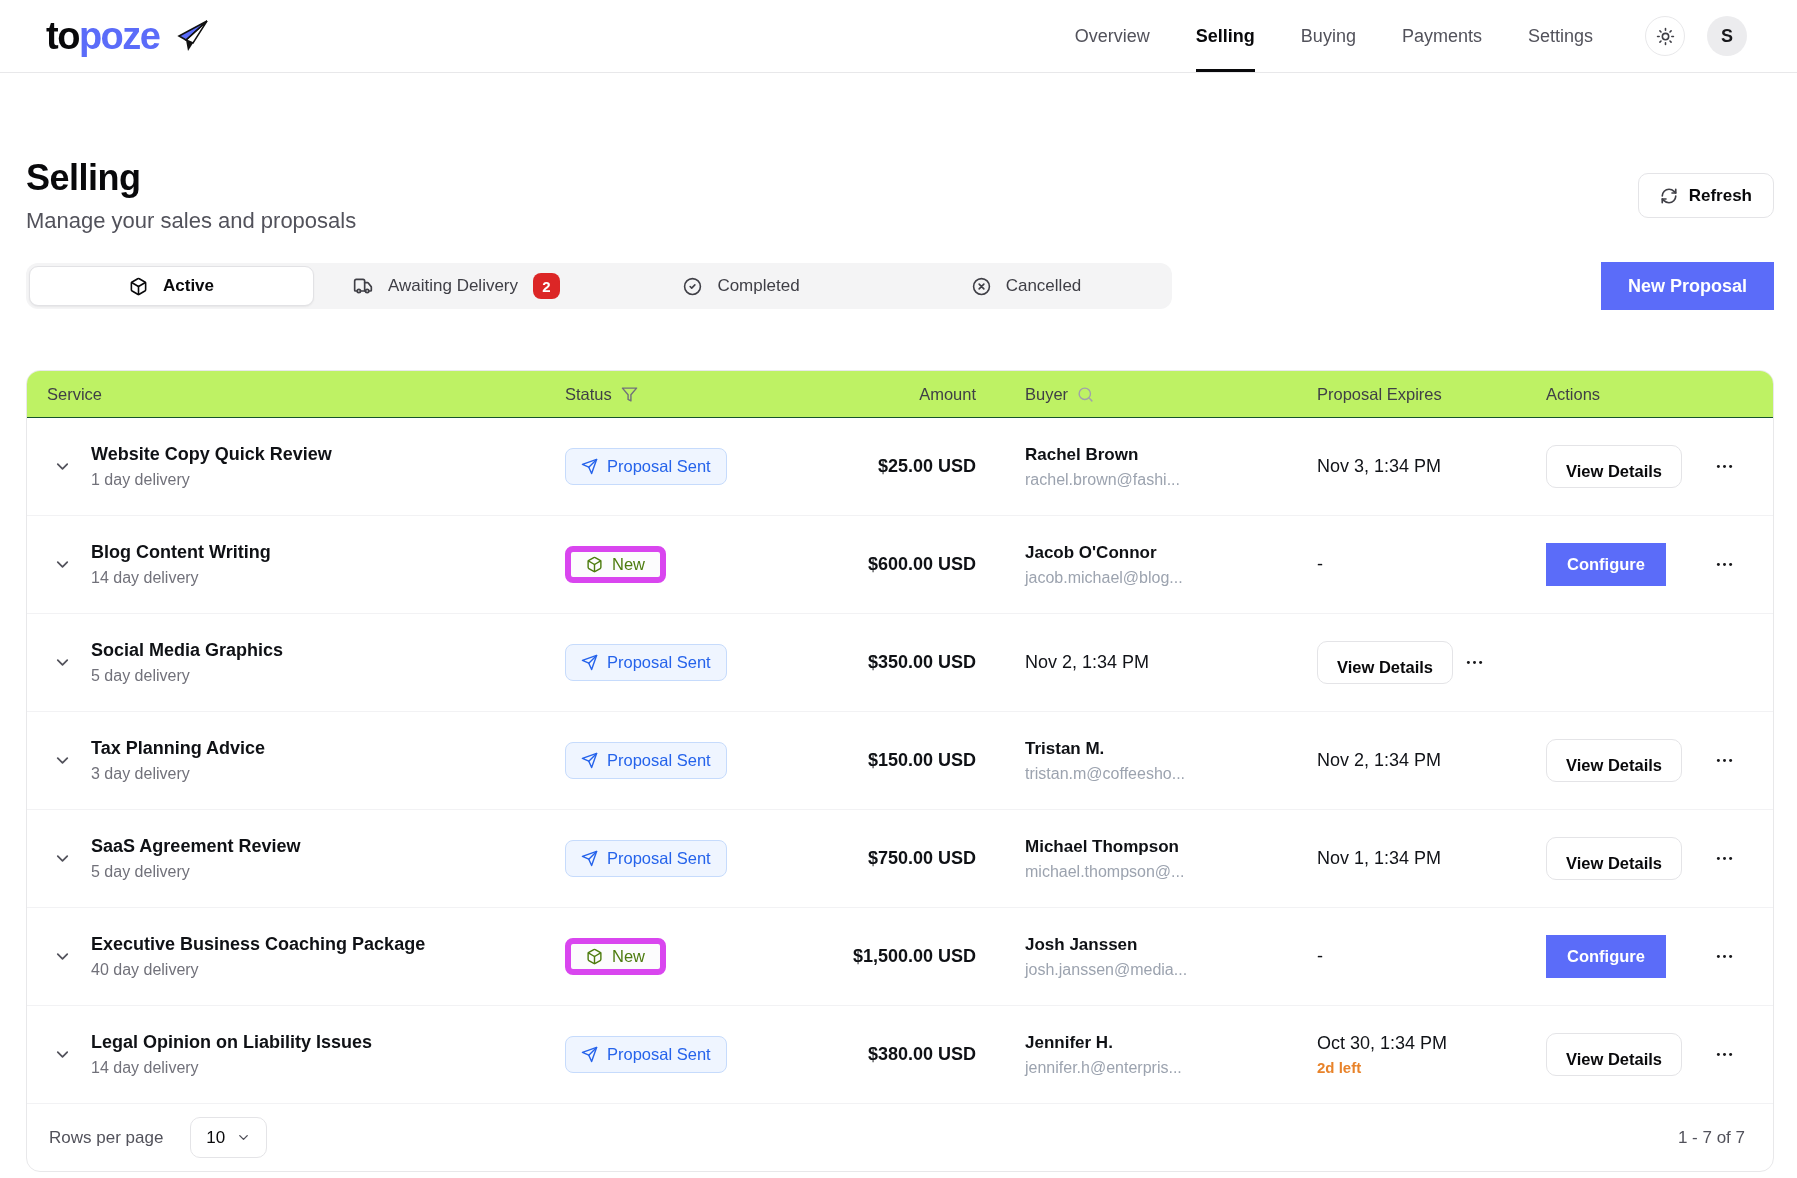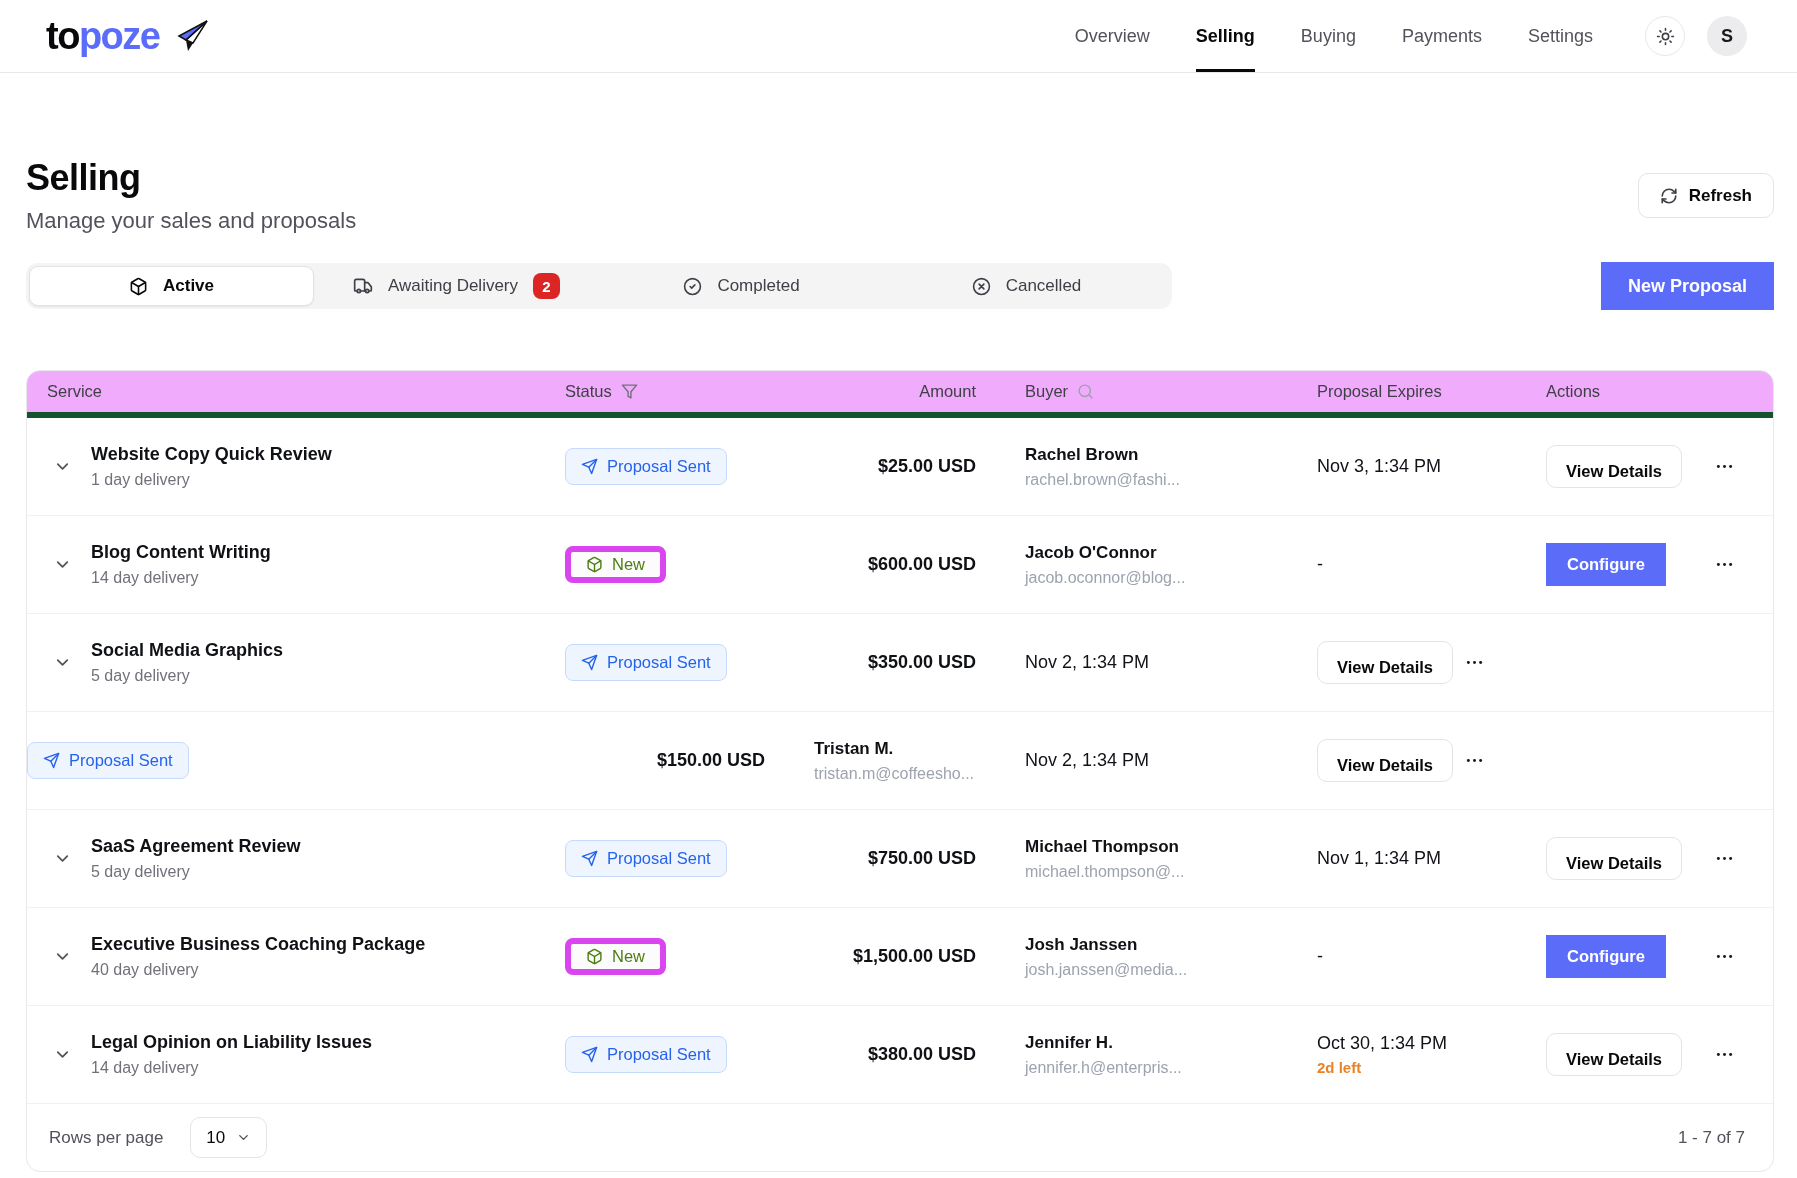--- a/index.html
+++ b/index.html
@@ -38,21 +38,21 @@
   .tab { display:flex; align-items:center; justify-content:center; gap:15px; font-size:17px; color:#3f3f46; border-radius:9px; cursor:pointer; border:1px solid transparent; }
   .tab.active { background:#fff; border-color:#e2e2e5; color:#09090b; font-weight:600; box-shadow:0 1px 2px rgba(0,0,0,.06); }
   .tab svg { flex:none; }
   .tab-badge { background:var(--red); color:#fff; min-width:27px; height:26px; padding:0 7px; border-radius:8px; display:flex; align-items:center; justify-content:center; font-size:15px; font-weight:700; }
   .btn-primary { background:var(--accent); color:#fff; border:none; border-radius:0; cursor:pointer; font-family:inherit; }
   .btn-new { height:48px; padding:0 27px; font-size:18px; font-weight:600; }
 
   
   .table-card { margin-top:60px; border:1px solid #e8e8ea; border-radius:14px; overflow:hidden; background:#fff; }
   .t-head, .t-row { display:grid; grid-template-columns:538px 226px 211px 292px 229px 1fr; align-items:center; }
-  .t-head { height:47px; background:#f0abfc; border-bottom:6px solid #14532d; font-size:16.5px; color:#3f3f46; }
+  .t-head { height:47px; background:#bef264; border-bottom:1px solid #14532d; font-size:16.5px; color:#3f3f46; }
   .th { display:flex; align-items:center; gap:9px; }
   .th-service { padding-left:20px; }
   .th-amount { justify-content:flex-end; padding-right:26px; }
   .th-buyer, .th-expires, .th-actions { padding-left:23px; }
   .th .f-icon { color:#71717a; cursor:pointer; }
   .th .s-icon { color:#a1a1aa; cursor:pointer; }
 
   .t-row { height:98px; border-bottom:1px solid #f2f2f4; }
   .cell-service { display:flex; align-items:center; gap:15px; padding-left:22px; }
   .chev-btn { background:none; border:none; color:#52525b; cursor:pointer; padding:4px; display:flex; }
@@ -289,21 +289,21 @@
                   <path d="m3.3 7 8.7 5 8.7-5"></path>
                   <path d="M12 22V12"></path>
                 </svg>
         </span>
         <span>New</span>
       </span>
     </div>
     <div class="cell-amount">$600.00 USD</div>
     <div class="cell-buyer">
       <div class="buyer-name">Jacob O'Connor</div>
-      <div class="buyer-email">jacob.oconnor@blog...</div>
+      <div class="buyer-email">jacob.michael@blog...</div>
     </div>
     <div class="cell-expires">
       <div>-</div>
 
     </div>
     <div class="cell-actions">
       <button class="btn-primary btn-configure">Configure</button>
       <button class="more-btn">
         <span>
           <svg width="21" height="21" viewBox="0 0 24 24" fill="currentColor">
@@ -355,20 +355,33 @@
                   <circle cx="5" cy="12" r="1.7"></circle>
                   <circle cx="12" cy="12" r="1.7"></circle>
                   <circle cx="19" cy="12" r="1.7"></circle>
                 </svg>
         </span>
       </button>
     </div>
   </div>
 
   <div class="t-row">
+    <div class="cell-service">
+      <button class="chev-btn">
+        <span>
+          <svg width="19" height="19" viewBox="0 0 24 24" fill="none" stroke="currentColor" stroke-width="2.2" stroke-linecap="round" stroke-linejoin="round">
+                  <path d="m6 9 6 6 6-6"></path>
+                </svg>
+        </span>
+      </button>
+      <div>
+        <div class="svc-name">Tax Planning Advice</div>
+        <div class="svc-delivery">3 day delivery</div>
+      </div>
+    </div>
     <div class="cell-status">
       <span class="badge sent">
         <span>
           <svg width="17" height="17" viewBox="0 0 24 24" fill="none" stroke="currentColor" stroke-width="2" stroke-linecap="round" stroke-linejoin="round">
                   <path d="M22 2 11 13"></path>
                   <path d="M22 2 15 22l-4-9-9-4Z"></path>
                 </svg>
         </span>
 
         <span>Proposal Sent</span>

